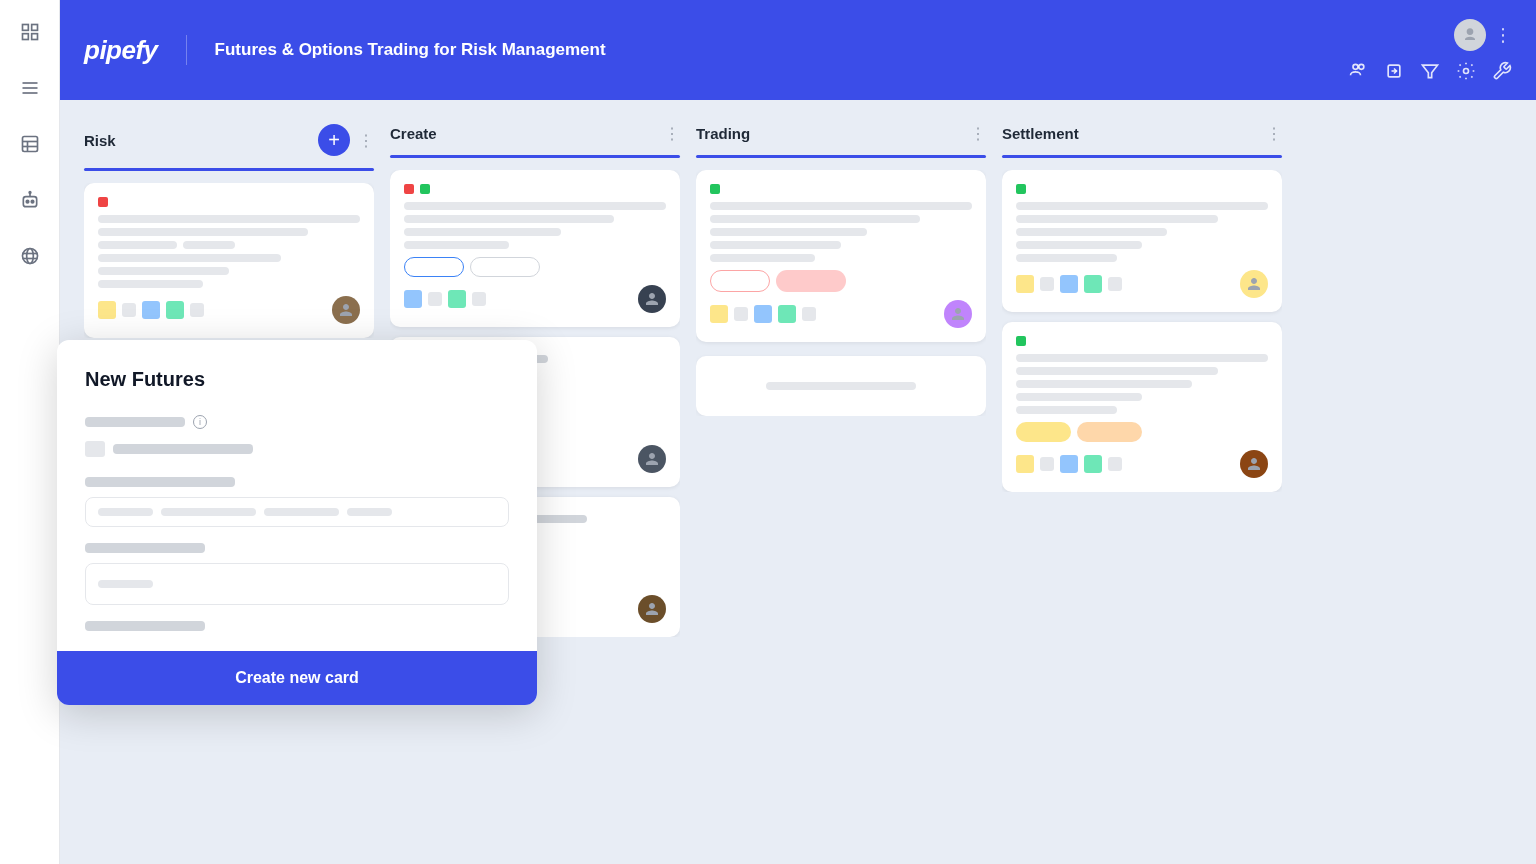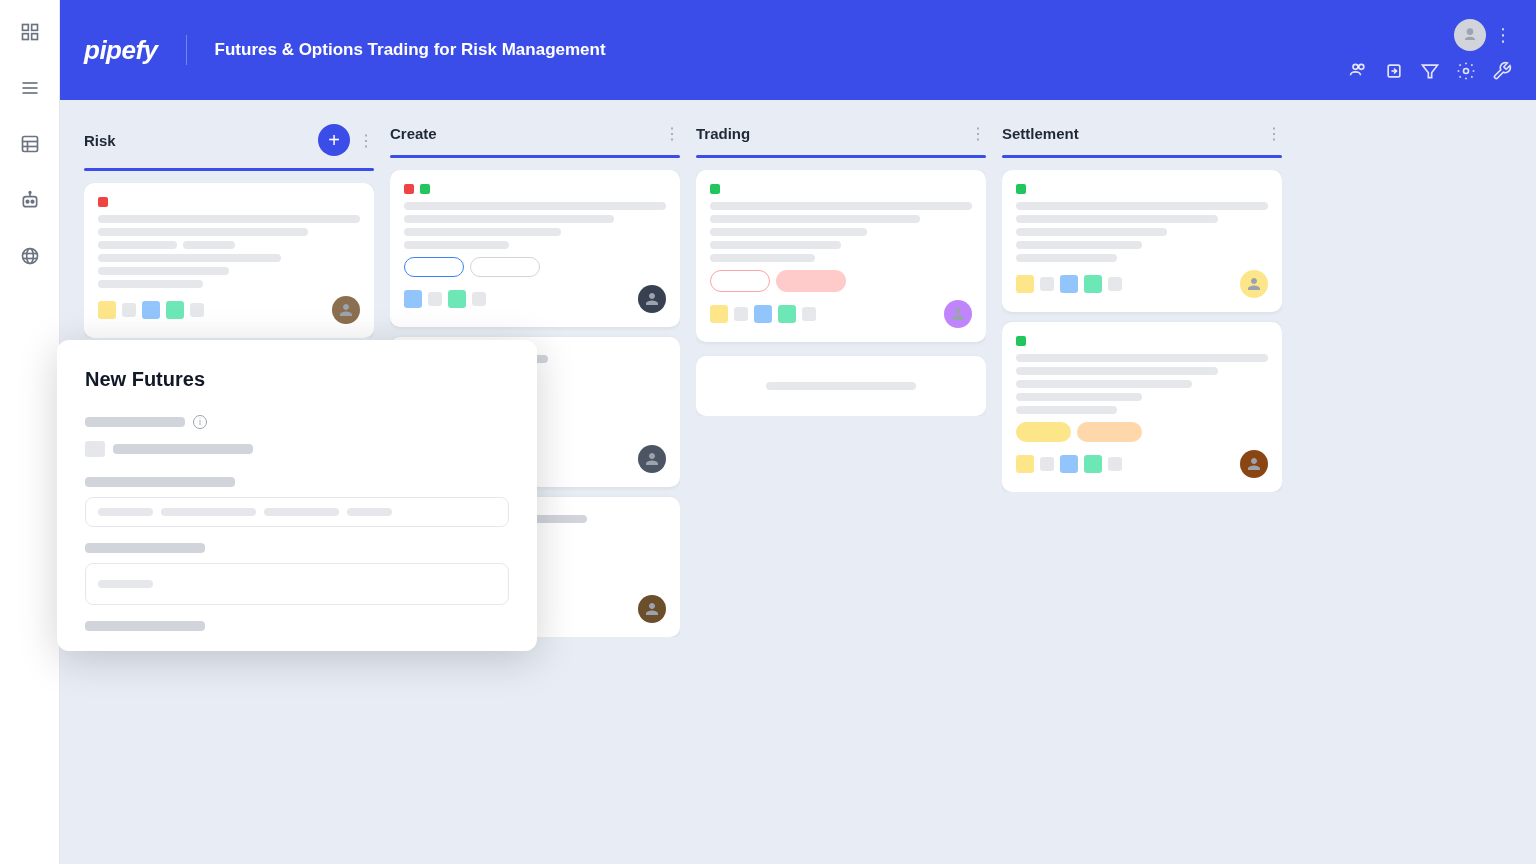--- a/index.html
+++ b/index.html
@@ -776,13 +776,16 @@
 
     <div class="modal-section-label2" style="width:120px;height:10px;background:#d1d5db;border-radius:4px;margin-bottom:10px"></div>
 
     <div class="modal-input" style="min-height:42px">
       <div class="input-placeholder-bar" style="width:55px"></div>
     </div>
 
     <div class="modal-bottom-bar" style="width:120px;height:10px;background:#d1d5db;border-radius:4px"></div>
   </div>
 
+  <div class="modal-footer">
+    <button class="modal-submit-btn">Create new card</button>
+  </div>
 </div>
 
 </body></html>

